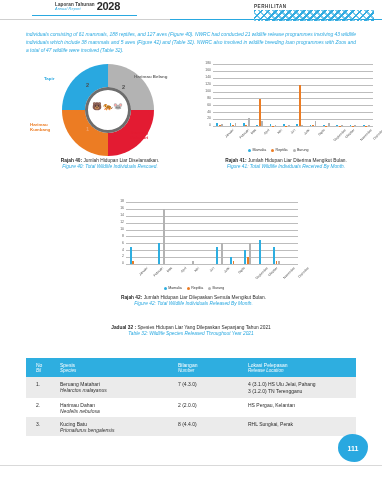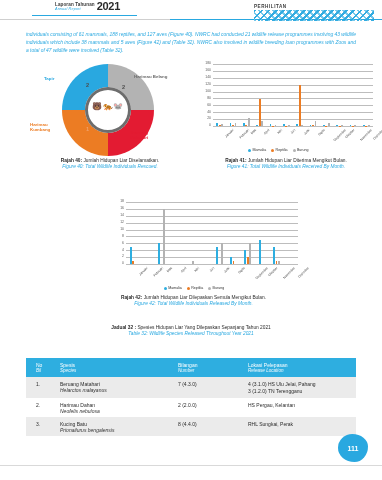--- a/index.html
+++ b/index.html
@@ -112,21 +112,21 @@
 </style>
 </head>
 <body>
 
 <div class="header">
   <div class="hdr-left">
     <div class="hdr-lap">
       <div class="l1">Laporan Tahunan</div>
       <div class="l2">Annual Report</div>
     </div>
-    <div class="hdr-year">2021</div>
+    <div class="hdr-year">2028</div>
   </div>
   <div class="hdr-rule"></div>
   <div class="hdr-rule2"></div>
   <div class="hdr-band"></div>
   <div class="hdr-right">
     <div class="perhilitan">PERHILITAN</div>
     <div class="zig"></div>
   </div>
 </div>
 

